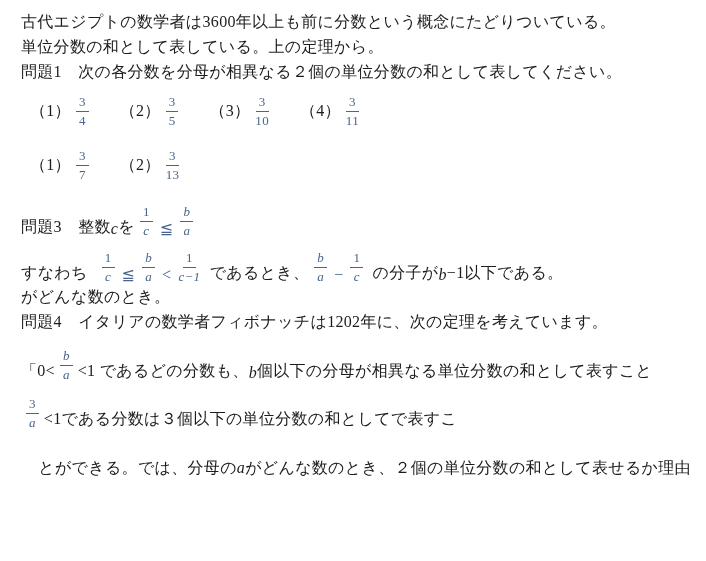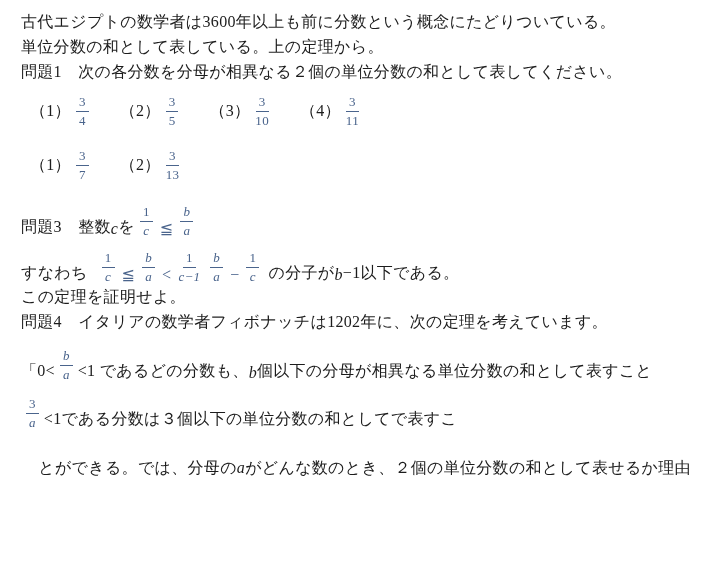--- a/index.html
+++ b/index.html
@@ -133,35 +133,36 @@
     <span class="op">≦</span>
     <span class="frac">
       <span class="num v">b</span>
       <span class="den v">a</span>
     </span>
     <span class="op">&lt;</span>
     <span class="frac">
       <span class="num">1</span>
       <span class="den v">c−1</span>
     </span>
+    <span> であるとき、</span>
     <span class="frac">
       <span class="num v">b</span>
       <span class="den v">a</span>
     </span>
     <span class="op">−</span>
     <span class="frac">
       <span class="num">1</span>
       <span class="den v">c</span>
     </span>
     <span> の分子が</span>
     <span class="v">b</span>
     <span>−1以下である。</span>
   </div>
 
-  <div class="line">この定理を証明せよ。</div>
+  <div class="line">がどんな数のとき。</div>
 
   <div class="line">問題4　イタリアの数学者フィボナッチは1202年に、次の定理を考えています。</div>
   <div class="mathline tall">
     <span>「0&lt;</span>
     <span class="frac">
       <span class="num v">b</span>
       <span class="den v">a</span>
     </span>
     <span>&lt;1 であるどの分数も、</span>
     <span class="v">b</span>

